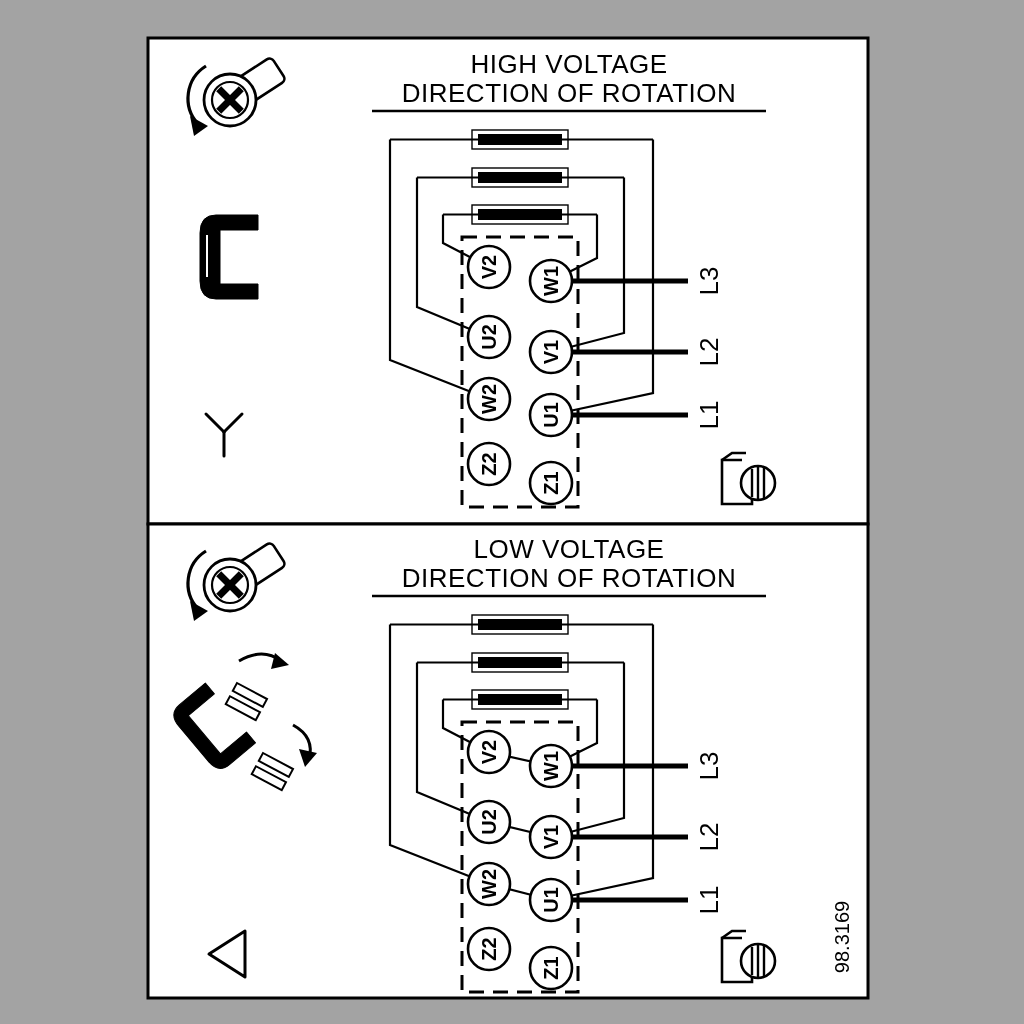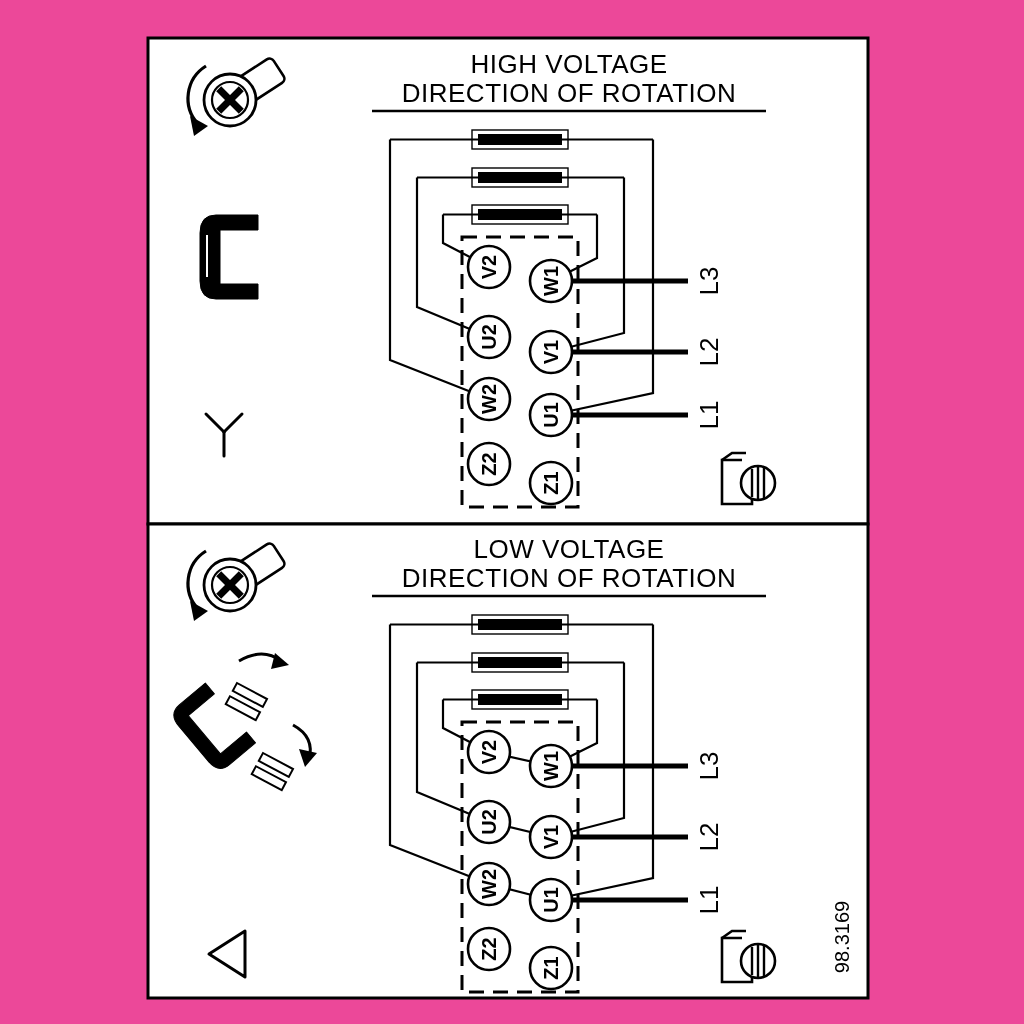--- a/index.html
+++ b/index.html
@@ -1,16 +1,16 @@
 <!DOCTYPE html>
 <html><head>
 <meta charset="utf-8">
 <style>
   html,body{margin:0;padding:0;background:#ffffff;}
-  .canvas{width:1024px;height:1024px;position:relative;background:#ec4899;overflow:hidden;}
+  .canvas{width:1024px;height:1024px;position:relative;background:#a3a3a3;overflow:hidden;}
   svg{display:block;}
   svg text{font-family:"Liberation Sans", sans-serif;fill:#000;}
   .title{font-size:26px;letter-spacing:0.5px;}
   .term{font-size:20px;font-weight:bold;}
   .lline{font-size:26px;}
   .fig{font-size:20px;}
 </style>
 </head>
 <body>
 

